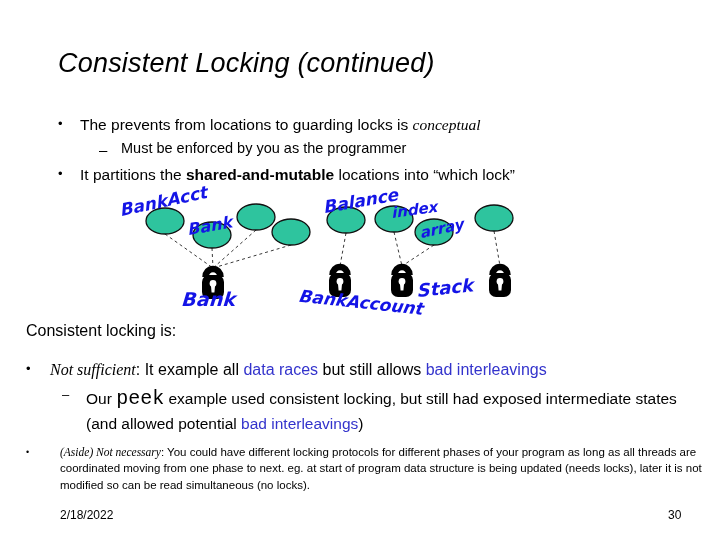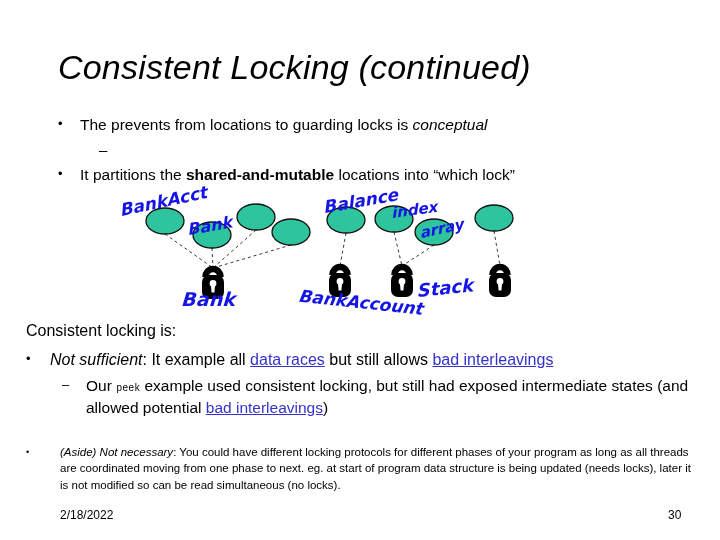--- a/index.html
+++ b/index.html
@@ -16,21 +16,21 @@
     font-family: "Liberation Sans", sans-serif;
     color: #000000;
   }
 
   
   #title {
     position: absolute;
     left: 58px;
     top: 48px;
     width: 620px;
-    font-size: 34px;
+    font-size: 27px;
     font-style: italic;
     font-weight: normal;
     letter-spacing: 0.2px;
     color: #000000;
     white-space: nowrap;
   }
 
   
   #top-bullets {
     position: absolute;
@@ -49,21 +49,21 @@
   .bullet-row.lvl2 { padding-left: 41px; font-size: 14.5px; }
   .bullet-mark {
     width: 22px;
     flex: 0 0 22px;
     text-align: left;
     font-size: 13px;
     line-height: 1.55;
   }
   .bullet-mark.dash { font-size: 15px; }
   .bullet-text { flex: 1 1 auto; }
-  .it { font-style: italic; }
+  .it { font-style: italic; font-family: Liberation Serif, serif; }
   .bd { font-weight: bold; }
 
   
   #diagram {
     position: absolute;
     left: 0px;
     top: 192px;
     width: 720px;
     height: 135px;
   }
@@ -80,38 +80,38 @@
 
   
   #lower {
     position: absolute;
     left: 26px;
     top: 322px;
     width: 676px;
   }
   #lower-intro {
     font-size: 16px;
-    margin-bottom: 9px;
+    margin-bottom: 19px;
   }
   .lower-row {
     display: flex;
     align-items: flex-start;
     font-size: 16px;
     line-height: 1.42;
     margin-bottom: 3px;
   }
   .lower-row.lvl2 {
     padding-left: 36px;
     font-size: 15.5px;
   }
   .lower-row .bullet-mark { width: 24px; flex: 0 0 24px; }
-  .lnk { color: #3333CC; text-decoration: underline; }
+  .lnk { color: #3333CC; }
   .mono {
     font-family: "Liberation Mono", "DejaVu Sans Mono", monospace;
-    font-size: 10px;
+    font-size: 20px;
   }
 
   
   #aside {
     position: absolute;
     left: 26px;
     top: 444px;
     width: 676px;
     display: flex;
     align-items: flex-start;
@@ -149,20 +149,21 @@
 
   <div id="title">Consistent Locking (continued)</div>
 
   <div id="top-bullets">
       <div class="bullet-row lvl1">
         <div class="bullet-mark">•</div>
         <div class="bullet-text"><span>The prevents from locations to guarding locks is </span><span class="it">conceptual</span></div>
       </div>
       <div class="bullet-row lvl2">
         <div class="bullet-mark dash">–</div>
+        <div class="bullet-text"><span>Must be enforced by you as the programmer</span></div>
       </div>
       <div class="bullet-row lvl1">
         <div class="bullet-mark">•</div>
         <div class="bullet-text"><span>It partitions the </span><span class="bd">shared-and-mutable</span><span> locations into “which lock”</span></div>
       </div>
     </div>
 
   <div id="diagram">
     <svg id="diagram-svg" width="720" height="135" viewBox="0 0 720 135">
         <line x1="165" y1="42" x2="213" y2="76" stroke="#3a3a3a" stroke-width="1" stroke-dasharray="3 3"></line>

